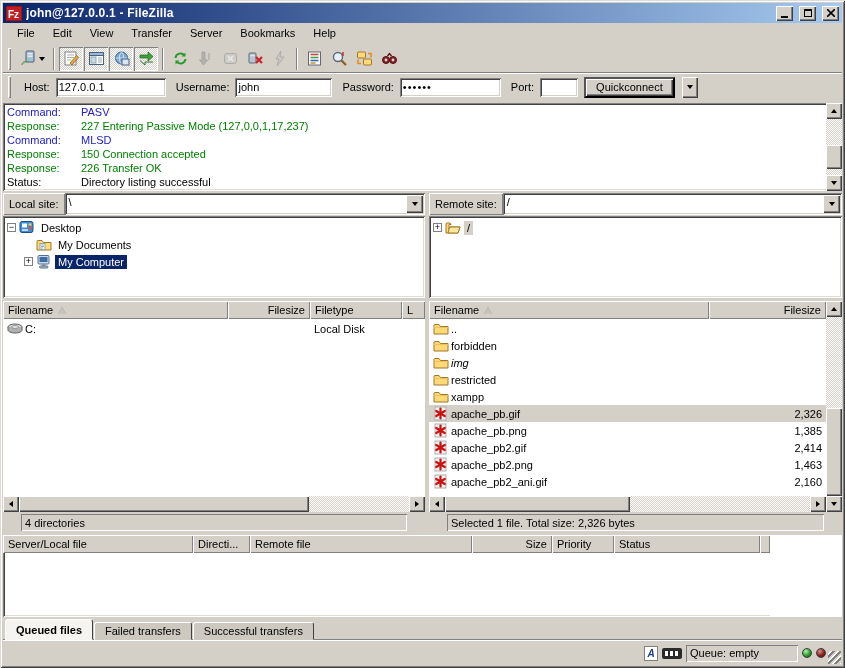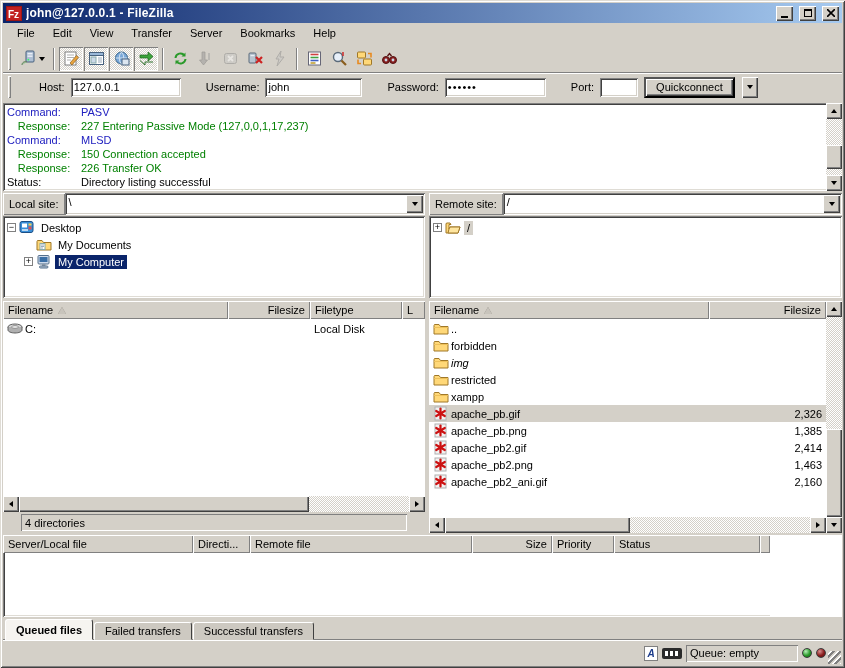--- a/index.html
+++ b/index.html
@@ -40,42 +40,42 @@
     background-size:2px 2px; }
   .tbtn.disabled svg { filter:grayscale(1) opacity(.45); }
   .tbtn.withdrop { width:34px; gap:2px; }
   .tsep { width:2px; height:22px; margin:0 3px;
     box-shadow: inset 1px 0 0 #808080, inset -1px 0 0 #fff; }
   .drop-arrow { width:0; height:0; border-left:3px solid transparent;
     border-right:3px solid transparent; border-top:4px solid #000; }
 
   
   .quickbar { height:28px; flex:0 0 28px; display:flex; align-items:center; gap:6px; padding:0 2px 2px 2px; }
-  .quickbar label { margin-left:19px; }
+  .quickbar label { margin-left:4px; }
   .qinput { height:19px; border:none; background:#fff; font:11px "Liberation Sans",sans-serif;
     padding:1px 3px; outline:none;
     box-shadow: inset 1px 1px 0 #808080, inset -1px -1px 0 #fff, inset 2px 2px 0 #404040, inset -2px -2px 0 #d4d0c8; }
   .w-host{width:110px} .w-user{width:97px} .w-pass{width:101px; letter-spacing:1px;} .w-port{width:38px}
   .btn { height:21px; background:#d4d0c8; padding:2px 10px; font:11px "Liberation Sans",sans-serif;
     box-shadow: inset 1px 1px 0 #fff, inset -1px -1px 0 #404040, inset -2px -2px 0 #808080; }
   .btn-drop { width:16px; height:21px; display:flex; align-items:center; justify-content:center;
     background:#d4d0c8; margin-left:1px;
     box-shadow: inset 1px 1px 0 #fff, inset -1px -1px 0 #404040, inset -2px -2px 0 #808080; }
 
   
   .sunken2 { background:#fff;
     box-shadow: inset 1px 1px 0 #808080, inset -1px -1px 0 #fff, inset 2px 2px 0 #404040, inset -2px -2px 0 #dfdcd5; }
 
   
   .log { height:88px; flex:0 0 88px; margin:1px 0 2px 0; display:flex; overflow:hidden; }
   .log-lines { flex:1; padding:2px 0 0 4px; overflow:hidden; }
   .log-line { display:flex; height:14px; line-height:14px; white-space:nowrap; }
   .log-label { width:74px; flex:0 0 74px; }
   .log-line.command { color:var(--log-command,#2020c0); }
-  .log-line.response { color:var(--log-response,#008000);text-align:center; }
+  .log-line.response { color:var(--log-response,#008000); }
   .log-line.status { color:var(--log-status,#000); }
 
   
   .sb-v { width:16px; flex:0 0 16px; position:relative;
     background-image: conic-gradient(#fff 25%, #d4d0c8 0 50%, #fff 0 75%, #d4d0c8 0); background-size:2px 2px; }
   .sb-h { height:16px; flex:0 0 16px; position:relative;
     background-image: conic-gradient(#fff 25%, #d4d0c8 0 50%, #fff 0 75%, #d4d0c8 0); background-size:2px 2px; }
   .sb-btn { position:absolute; width:16px; height:16px; background:#d4d0c8;
     box-shadow: inset 1px 1px 0 #fff, inset -1px -1px 0 #404040, inset -2px -2px 0 #808080;
     display:flex; align-items:center; justify-content:center; }
@@ -658,20 +658,25 @@
         <div class="sb-v">
           <span class="sb-btn t">
               <span class="tri-up"></span>
             </span>
           <span class="sb-thumb" style="left:0;width:16px;bottom:16px;height:88px;"></span>
           <span class="sb-btn b">
               <span class="tri-dn"></span>
             </span>
         </div>
       </div>
+      <div class="status-row">
+        <div class="status-inner">
+            <span>Selected 1 file. Total size: 2,326 bytes</span>
+          </div>
+      </div>
     </div>
   </div>
 
   <div class="queuewrap">
     <div class="lheader" id="queue-header">
         <div class="hcell" style="width: 190px;">
           <span>Server/Local file</span>
         </div>
         <div class="hcell" style="width: 57px;">
           <span>Directi...</span>

